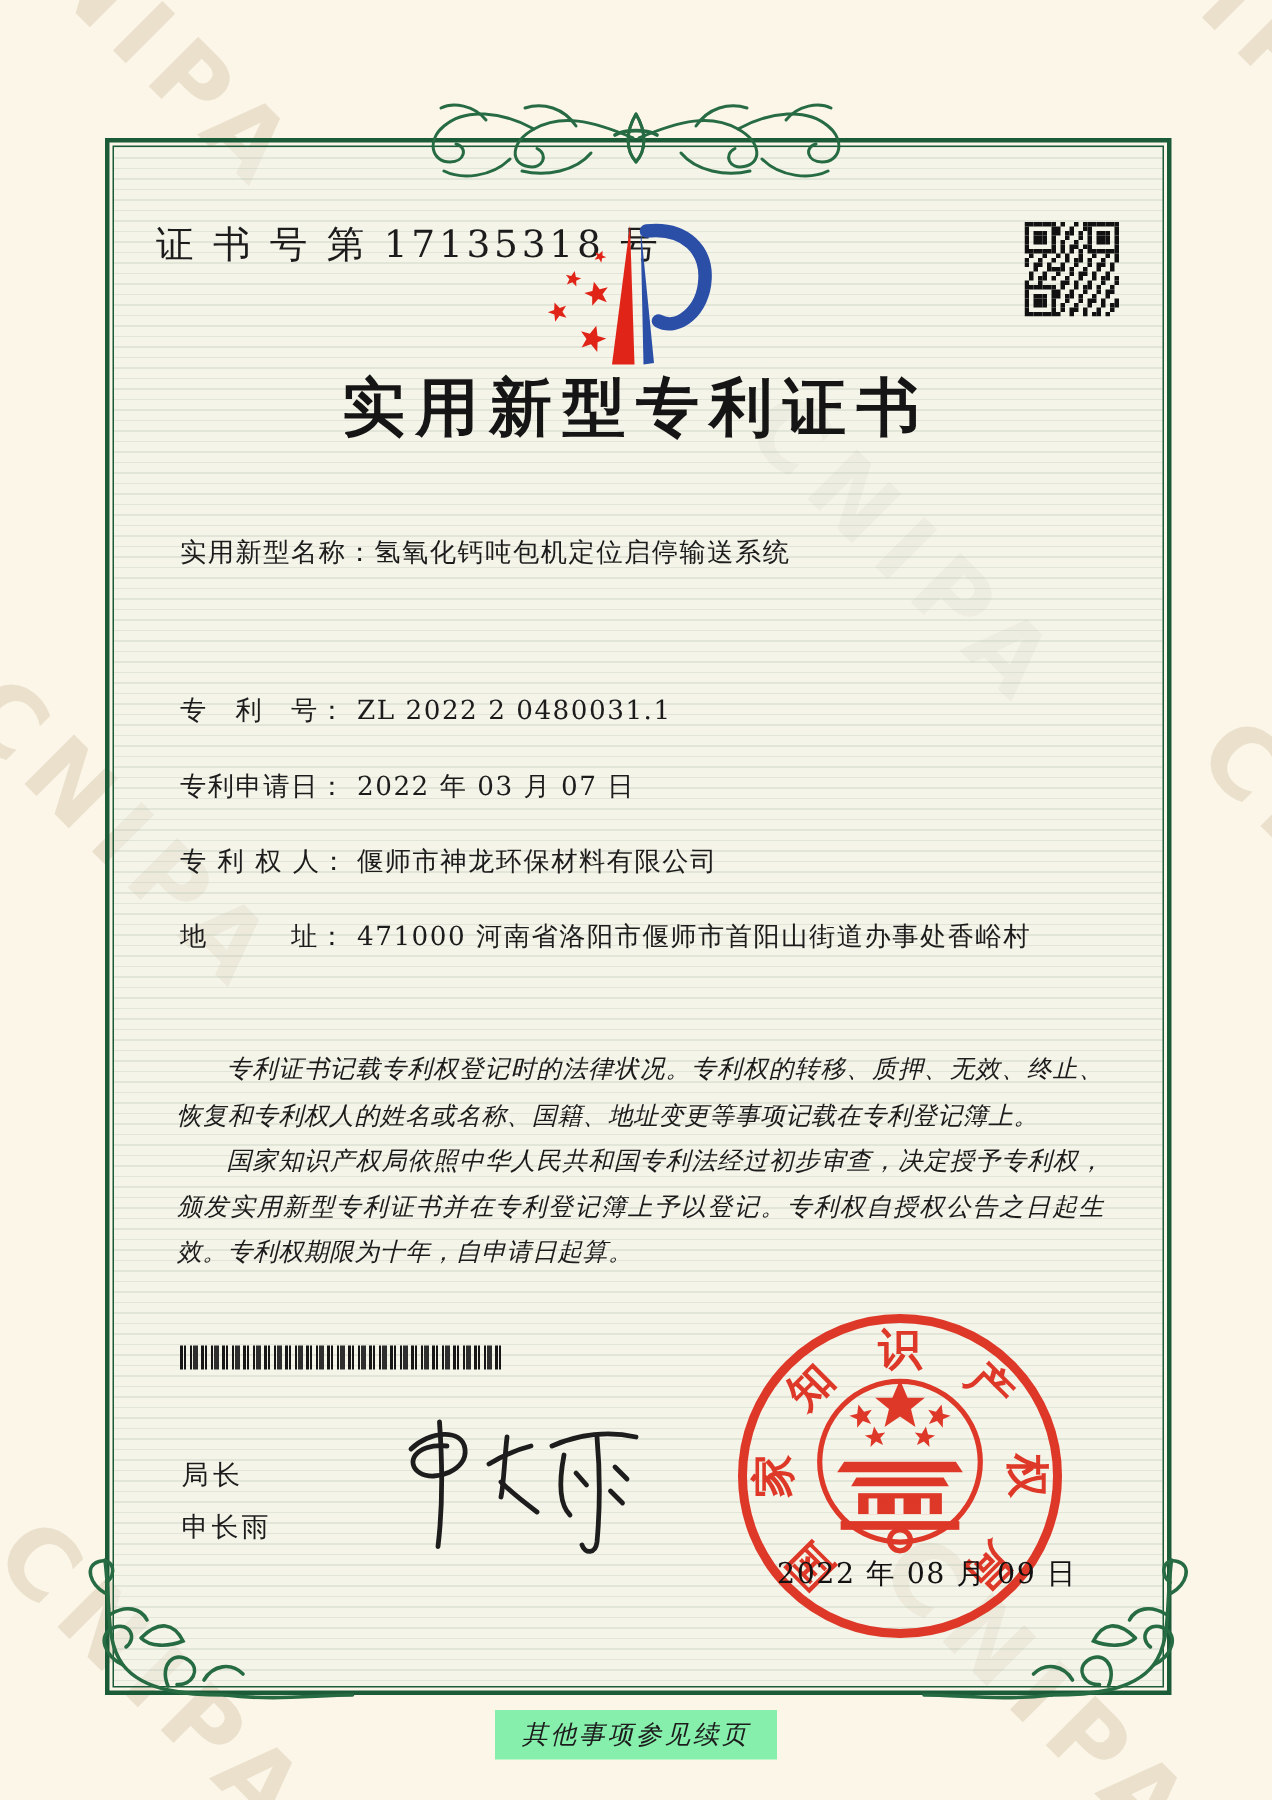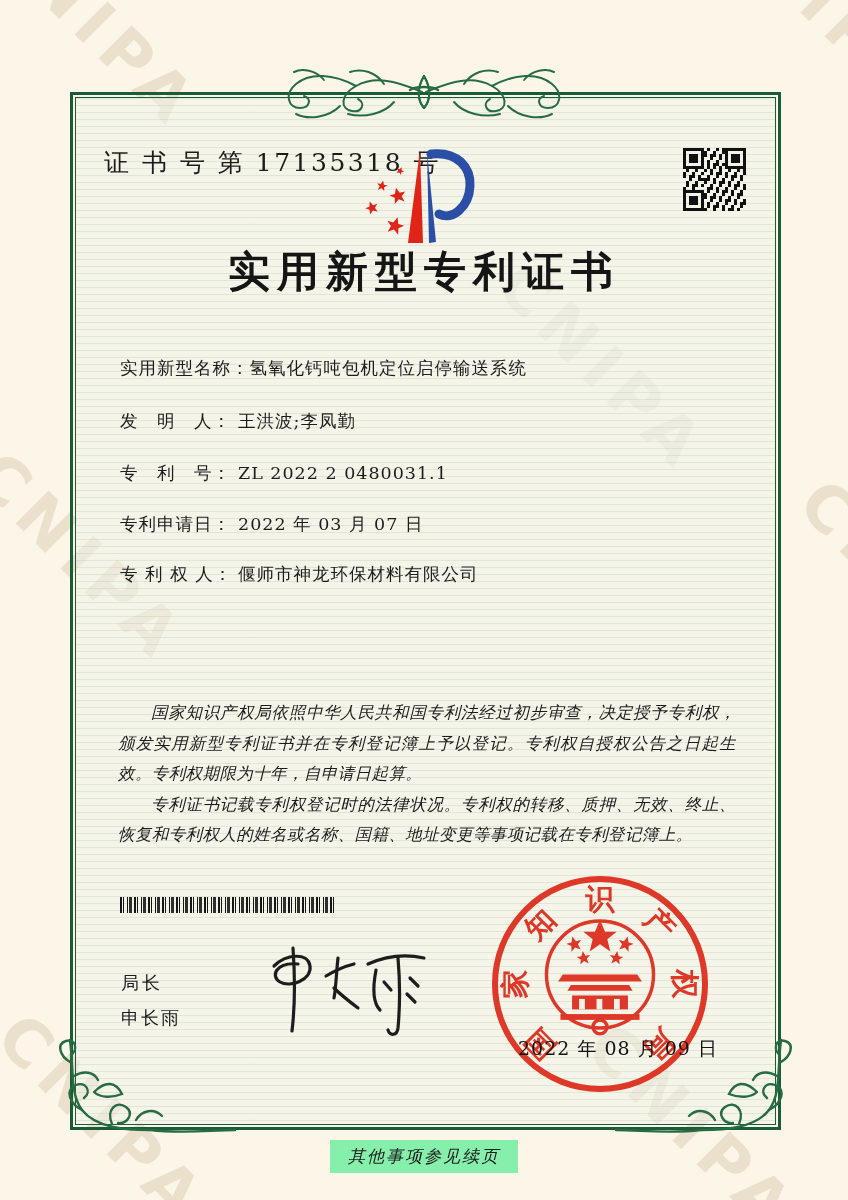--- a/index.html
+++ b/index.html
@@ -371,36 +371,36 @@
         <rect x="48" y="60" width="3" height="3"></rect>
         <rect x="54" y="60" width="3" height="3"></rect>
       </g>
     </svg>
 
   <div class="abs" id="title">实用新型专利证书</div>
 
   <div class="abs field" style="top:356px;">
     <span class="flabel">实用新型名称：</span><span class="fvalue">氢氧化钙吨包机定位启停输送系统</span>
   </div>
-  <div class="abs field" style="top:409px;">
-    <span class="flabel">发　明　人：</span><span class="fvalue">王洪波;李凤勤</span>
-  </div>
   <div class="abs field" style="top:461px;">
     <span class="flabel">专　利　号：</span><span class="fvalue">ZL 2022 2 0480031.1</span>
   </div>
   <div class="abs field" style="top:512px;">
     <span class="flabel">专利申请日：</span><span class="fvalue">2022 年 03 月 07 日</span>
   </div>
   <div class="abs field" style="top:562px;">
     <span class="flabel">专 利 权 人：</span><span class="fvalue">偃师市神龙环保材料有限公司</span>
   </div>
+  <div class="abs field" style="top:612px;">
+    <span class="flabel">地　　　址：</span><span class="fvalue">471000 河南省洛阳市偃师市首阳山街道办事处香峪村</span>
+  </div>
 
   <div class="abs" id="legal">
+    <p>专利证书记载专利权登记时的法律状况。专利权的转移、质押、无效、终止、恢复和专利权人的姓名或名称、国籍、地址变更等事项记载在专利登记簿上。</p>
     <p>国家知识产权局依照中华人民共和国专利法经过初步审查，决定授予专利权，颁发实用新型专利证书并在专利登记簿上予以登记。专利权自授权公告之日起生效。专利权期限为十年，自申请日起算。</p>
-    <p>专利证书记载专利权登记时的法律状况。专利权的转移、质押、无效、终止、恢复和专利权人的姓名或名称、国籍、地址变更等事项记载在专利登记簿上。</p>
   </div>
 
   <div class="abs" id="barcode"></div>
 
   <div class="abs" id="role-label">局长</div>
   <div class="abs" id="director-name">申长雨</div>
 
   <svg class="abs" id="signature" width="195" height="105" viewBox="0 0 195 105">
     <g stroke="#1d1d1d" fill="none" stroke-width="3.2" stroke-linecap="round" stroke-linejoin="round">
       <path d="M28,30 C40,18 62,16 64,30 C66,44 44,52 34,46 C24,40 30,26 52,28"></path>

